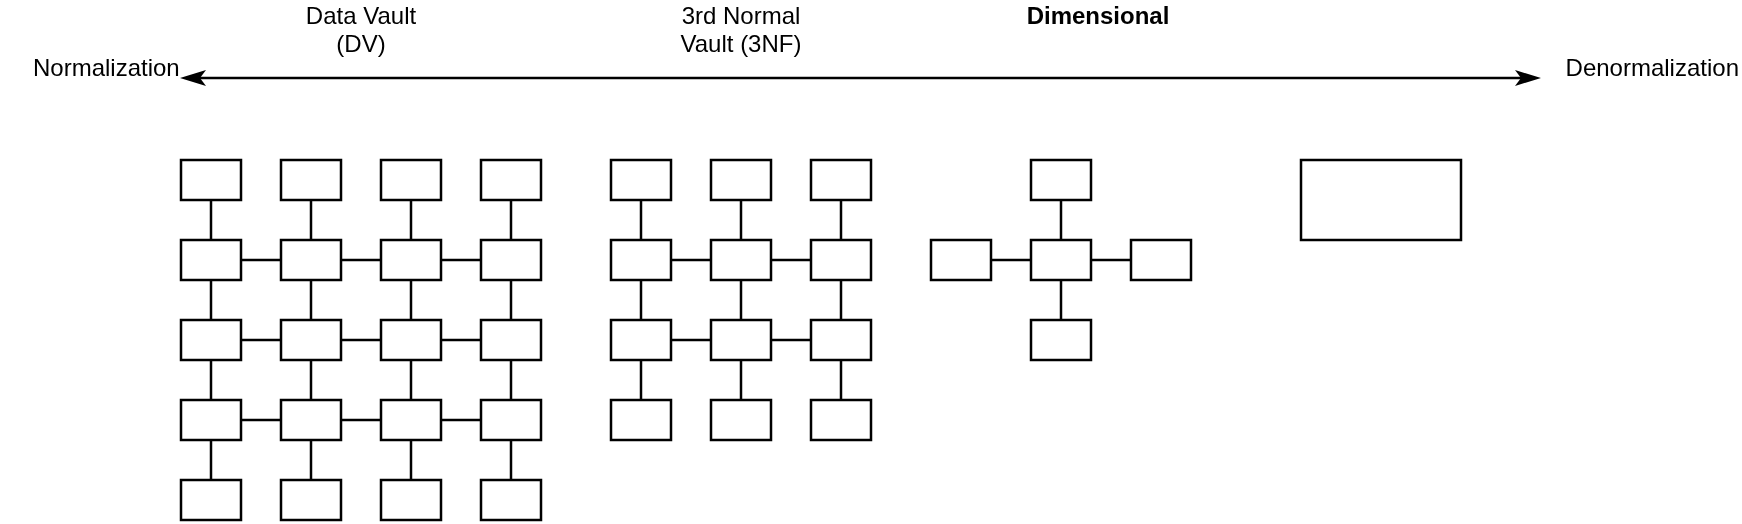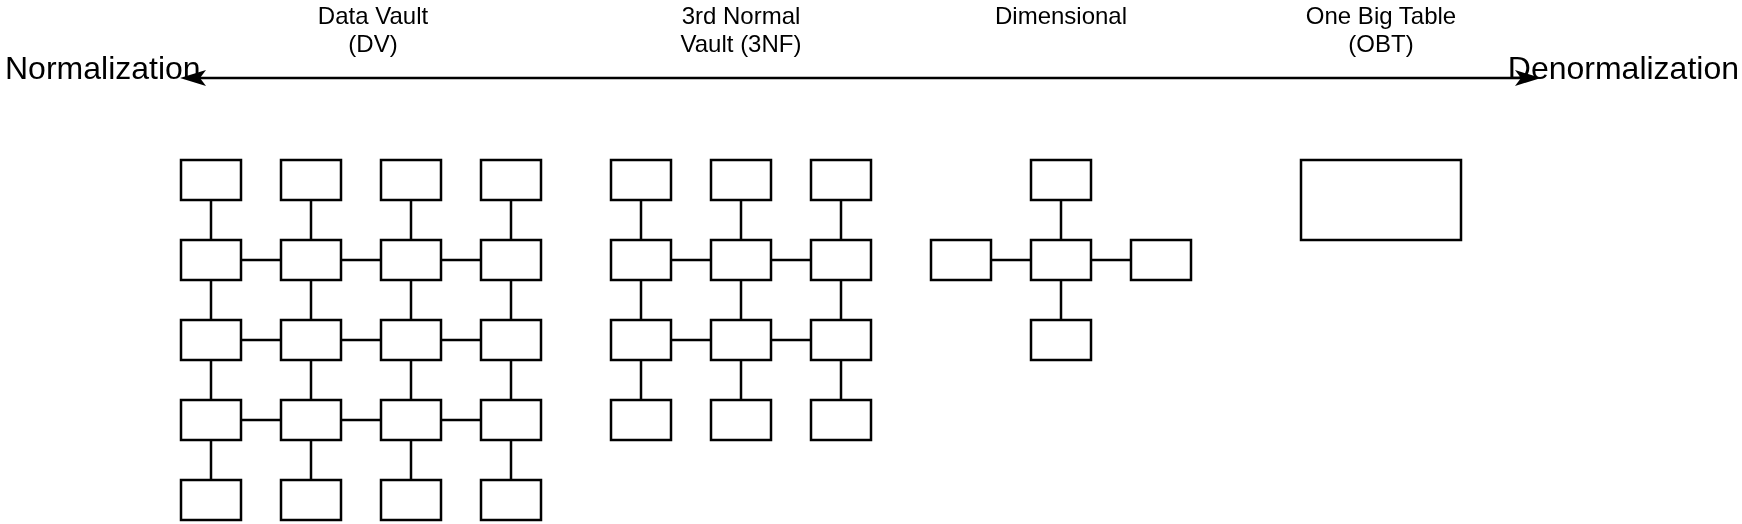--- a/index.html
+++ b/index.html
@@ -18,24 +18,25 @@
   #diagram-svg {
     position: absolute;
     left: 0;
     top: 0;
     width: 1742px;
     height: 524px;
   }
   .axis-label {
     position: absolute;
     top: 54px;
-    font-size: 32px;
+    font-size: 24px;
     line-height: 28px;
     color: #000000;
     white-space: nowrap;
+    margin-left: 28px;
   }
   .axis-label.left  { left: 5px; }
   .axis-label.right { right: 3px; text-align: center; }
   .method-label {
     position: absolute;
     top: 2px;
     transform: translateX(-50%);
     text-align: center;
     font-size: 24px;
     line-height: 28px;
@@ -142,32 +143,28 @@
       </g>
       <g>
         <rect x="1301" y="160" width="160" height="80" fill="#ffffff" stroke="#000000" stroke-width="2.5"></rect>
       </g>
     </svg>
 
   <div class="axis-label left">Normalization</div>
 
   <div class="axis-label right">Denormalization</div>
 
-  <div class="method-label" style="left: 361px; margin-left: 12px;">
+  <div class="method-label" style="left: 361px;">
     <span class="line">Data Vault</span>
     <span class="line">(DV)</span>
   </div>
 
   <div class="method-label" style="left: 741px;">
     <span class="line">3rd Normal</span>
     <span class="line">Vault (3NF)</span>
   </div>
 
-  <div class="method-label" style="left: 1061px;">
+  <div class="method-label" style="left: 1098px; font-weight: bold;">
     <span class="line">Dimensional</span>
   </div>
 
-  <div class="method-label" style="left: 1381px;">
-    <span class="line">One Big Table</span>
-    <span class="line">(OBT)</span>
-  </div>
 
 </div>
 
 </body></html>

